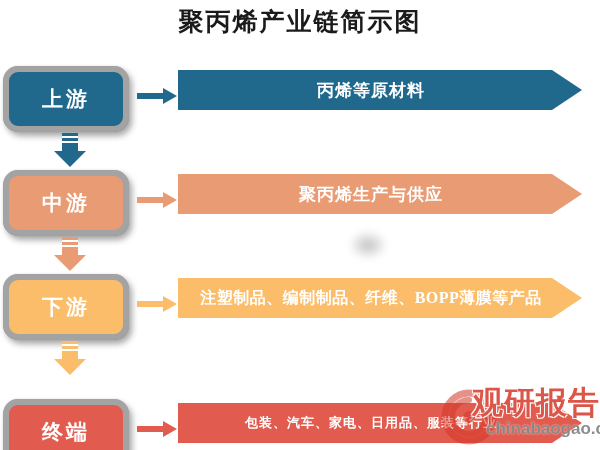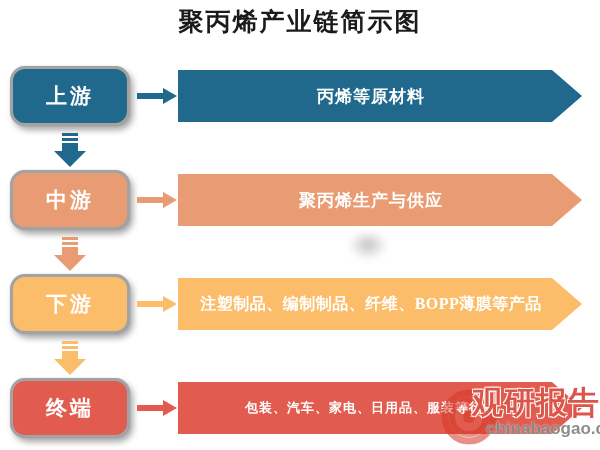--- a/index.html
+++ b/index.html
@@ -7,37 +7,37 @@
     position:relative;width:600px;height:450px;background:#ffffff;
     overflow:hidden;font-family:"Liberation Serif","DejaVu Serif",serif;
   }
   .title{
     position:absolute;top:5px;left:0;width:100%;text-align:center;
     font-size:25px;font-weight:bold;color:#1a1a1a;letter-spacing:2px;font-family:Liberation Serif, serif;
   }
   
   .row{position:absolute;inset:0;}
   .box{
-    position:absolute;left:10px;width:114px;height:54px;
-    background:currentColor;border:3px solid #a3a3a3;border-radius:15px;
+    position:absolute;left:3px;width:114px;height:54px;
+    background:currentColor;border:6px solid #a3a3a3;border-radius:15px;
     box-shadow:0 0 1px rgba(0,0,0,.25), 3px 4px 6px rgba(0,0,0,.35);
     display:flex;align-items:center;justify-content:center;
   }
   .box span{color:#ffffff;font-size:21px;font-weight:bold;letter-spacing:3px;}
   .box.r0{top:66px}.box.r1{top:170px}.box.r2{top:274px}.box.r3{top:378px}
 
   .harrow{position:absolute;left:137px;width:40px;height:16px;}
   .harrow.r0{top:88px}.harrow.r1{top:192px}.harrow.r2{top:296px}.harrow.r3{top:400px}
   .harrow .stem{position:absolute;left:0;top:5px;width:27px;height:6px;background:currentColor;}
   .harrow .head{position:absolute;right:0;top:0;width:0;height:0;
     border-top:8px solid transparent;border-bottom:8px solid transparent;
     border-left:14px solid currentColor;}
 
   .banner{
-    position:absolute;left:178px;width:404px;height:52px;background:currentColor;
+    position:absolute;left:178px;width:404px;height:40px;background:currentColor;
     clip-path:polygon(0 0, calc(100% - 30px) 0, 100% 50%, calc(100% - 30px) 100%, 0 100%);
     display:flex;align-items:center;justify-content:center;padding-right:18px;box-sizing:border-box;
   }
   .banner.r0{top:70px}.banner.r1{top:174px}.banner.r2{top:278px}.banner.r3{top:382px}
   .banner span{color:#ffffff;font-weight:bold;font-size:17px;letter-spacing:1px;white-space:nowrap;}
   .banner.r2 span{font-size:16px;letter-spacing:.5px;}
   .banner.r3 span{font-size:13px;}
 
   .varrow{position:absolute;left:54px;width:32px;display:flex;flex-direction:column;align-items:center;}
   .varrow.v0{top:133px}.varrow.v1{top:237px}.varrow.v2{top:341px}
@@ -121,21 +121,21 @@
     <div class="banner r2">
       <span>注塑制品、编制制品、纤维、BOPP薄膜等产品</span>
     </div>
   </div>
 
   <div class="varrow v2" style="color: rgb(251, 189, 105);">
     <span class="vstem"></span>
     <span class="vhead"></span>
   </div>
 
-  <div class="row" style="color: rgb(225, 91, 78);">
+  <div class="row" style="color: rgb(225, 91, 78); margin-top: 21px;">
     <div class="box r3">
       <span>终端</span>
     </div>
     <div class="harrow r3">
       <span class="stem"></span>
       <span class="head"></span>
     </div>
     <div class="banner r3">
       <span>包装、汽车、家电、日用品、服装等行业</span>
     </div>

